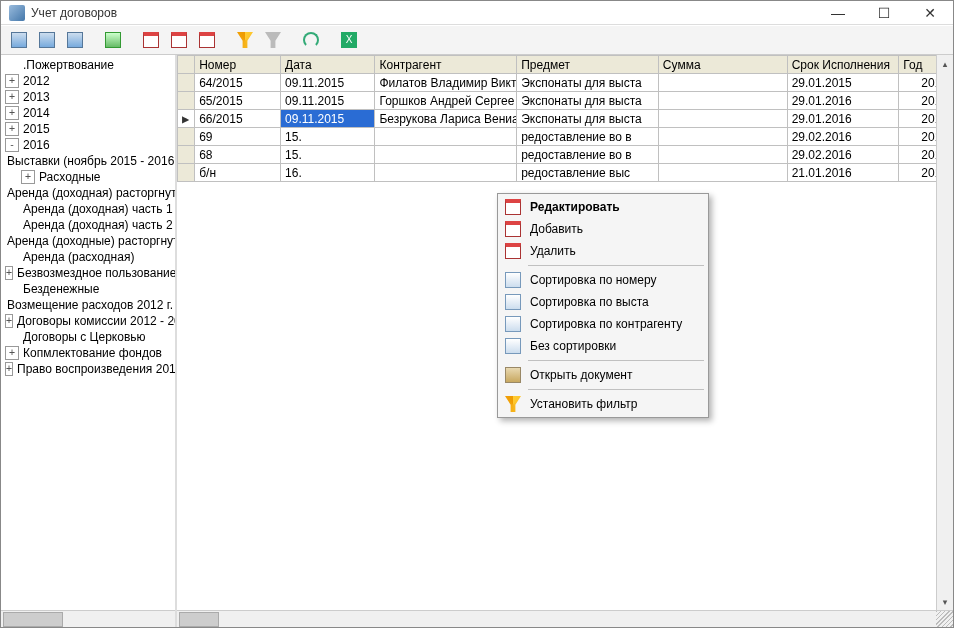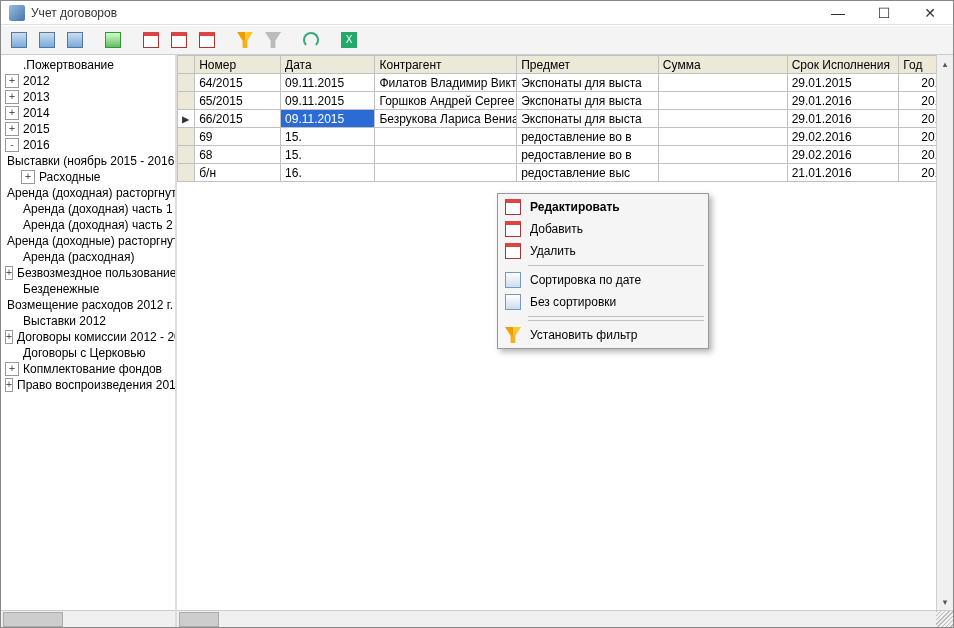--- a/index.html
+++ b/index.html
@@ -163,24 +163,20 @@
           <span class="exp">+</span>
           <span class="label">Безвозмездное пользование (нед</span>
         </div>
         <div class="tree-row">
           <span class="gap"></span>
           <span class="label">Безденежные</span>
         </div>
         <div class="tree-row">
           <span class="gap"></span>
           <span class="label">Возмещение расходов 2012 г. - __</span>
-        </div>
-        <div class="tree-row">
-          <span class="gap"></span>
-          <span class="label">Выставки 2012</span>
         </div>
         <div class="tree-row">
           <span class="exp">+</span>
           <span class="label">Договоры комиссии 2012 - 2015 г</span>
         </div>
         <div class="tree-row">
           <span class="gap"></span>
           <span class="label">Договоры с Церковью</span>
         </div>
         <div class="tree-row">
@@ -313,29 +309,47 @@
           <span class="icw">
             <span class="ic" style="background: rgb(255, 255, 255); border-width: 4px 1px 1px; border-style: solid; border-color: rgb(221, 68, 68) rgb(170, 51, 51) rgb(170, 51, 51); border-image: initial;"></span>
           </span>
           <span class="lbl">Удалить</span>
         </div>
         <div class="sep"></div>
         <div class="row">
           <span class="icw">
             <span class="ic" style="background: linear-gradient(rgb(255, 255, 255), rgb(204, 221, 238)); border: 1px solid rgb(119, 153, 187);"></span>
           </span>
-          <span class="lbl">Сортировка по дате</span>
+          <span class="lbl">Сортировка по номеру</span>
         </div>
         <div class="row">
           <span class="icw">
             <span class="ic" style="background: linear-gradient(rgb(255, 255, 255), rgb(204, 221, 238)); border: 1px solid rgb(119, 153, 187);"></span>
           </span>
+          <span class="lbl">Сортировка по выста</span>
+        </div>
+        <div class="row">
+          <span class="icw">
+            <span class="ic" style="background: linear-gradient(rgb(255, 255, 255), rgb(204, 221, 238)); border: 1px solid rgb(119, 153, 187);"></span>
+          </span>
+          <span class="lbl">Сортировка по контрагенту</span>
+        </div>
+        <div class="row">
+          <span class="icw">
+            <span class="ic" style="background: linear-gradient(rgb(255, 255, 255), rgb(204, 221, 238)); border: 1px solid rgb(119, 153, 187);"></span>
+          </span>
           <span class="lbl">Без сортировки</span>
         </div>
         <div class="sep"></div>
+        <div class="row">
+          <span class="icw">
+            <span class="ic" style="background: linear-gradient(rgb(232, 216, 176), rgb(200, 168, 96)); border: 1px solid rgb(153, 136, 102);"></span>
+          </span>
+          <span class="lbl">Открыть документ</span>
+        </div>
         <div class="sep"></div>
         <div class="row">
           <span class="icw">
             <span class="ic" style="background: conic-gradient(rgb(255, 204, 51), rgb(238, 153, 0)); clip-path: polygon(0px 0px, 100% 0px, 65% 55%, 65% 100%, 35% 100%, 35% 55%);"></span>
           </span>
           <span class="lbl">Установить фильтр</span>
         </div>
       </div>
   </div>
 </div>

